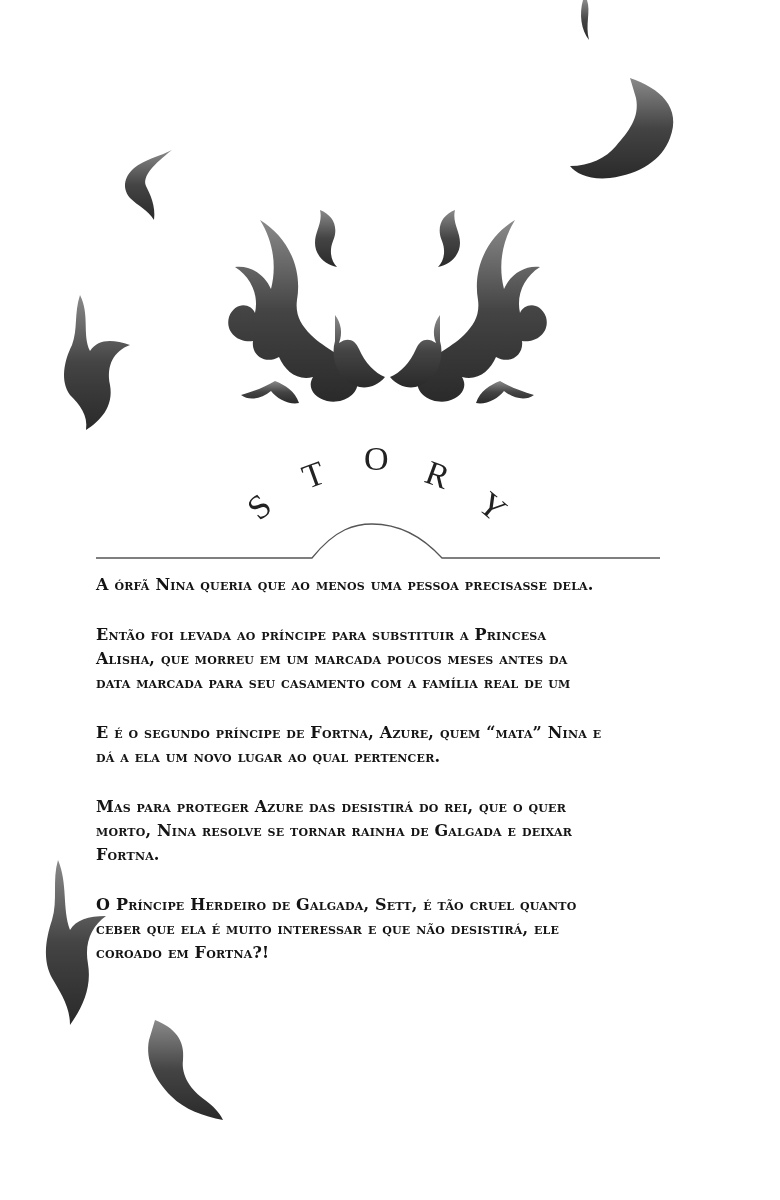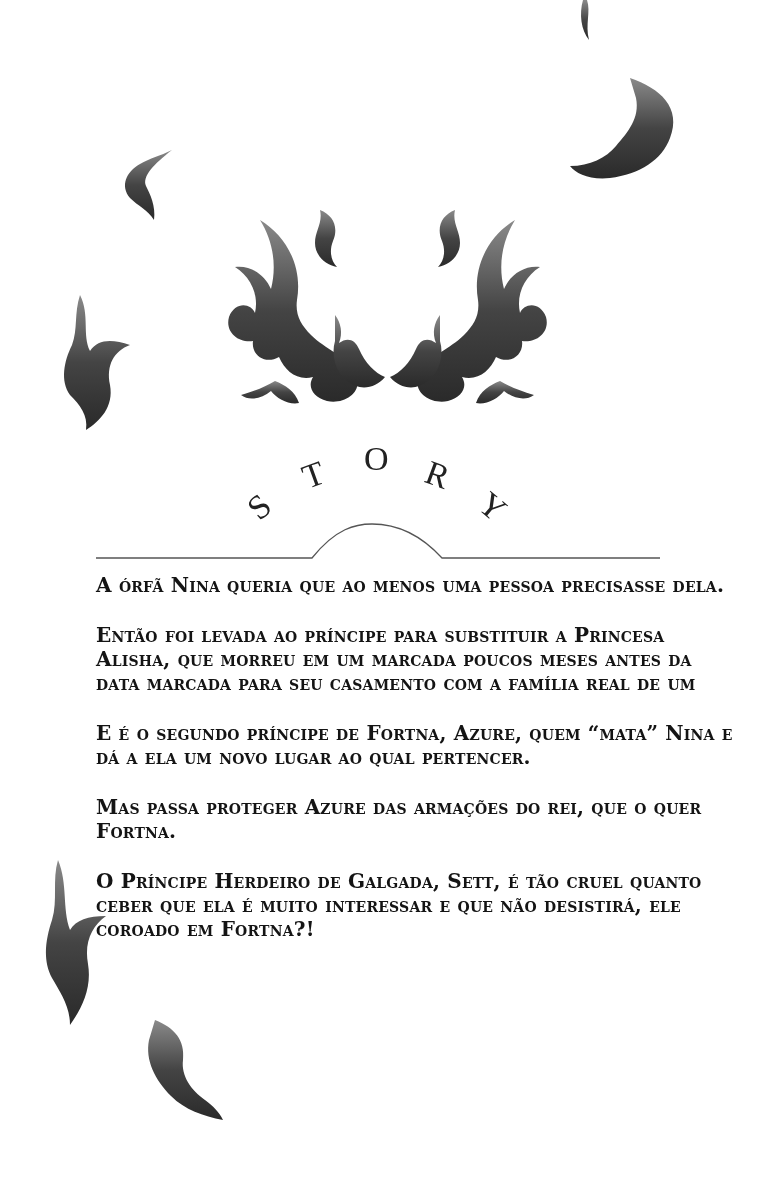--- a/index.html
+++ b/index.html
@@ -3,21 +3,21 @@
   <meta charset="utf-8">
   <style>
     html, body { margin: 0; padding: 0; background: #ffffff; }
     body { width: 780px; height: 1200px; position: relative; overflow: hidden; font-family: "DejaVu Serif", serif; color: #111; }
     .ornament { position: absolute; }
     .ornament svg { display: block; width: 100%; height: 100%; }
     .story-letter { position: absolute; font-family: "Liberation Serif", serif; font-size: 34px; color: #222; transform-origin: center; }
     .divider { position: absolute; left: 96px; top: 520px; width: 564px; height: 42px; }
     .divider svg { width: 100%; height: 100%; display: block; }
     .text-block { position: absolute; left: 96px; top: 573px; width: 580px; }
-    .para { margin: 0 0 26px 0; font-variant: small-caps; font-weight: bold; font-size: 20px; line-height: 24px; letter-spacing: 0.2px; color: #141414; font-family: "DejaVu Serif", serif; }
+    .para { margin: 0 0 26px 0; font-variant: small-caps; font-weight: bold; font-size: 16px; line-height: 24px; letter-spacing: 0.2px; color: #141414; font-family: "DejaVu Serif", serif; }
     .line { display: block; white-space: nowrap; }
   </style>
 </head>
 <body>
 
 <svg width="0" height="0" style="position:absolute">
   <defs>
     <linearGradient id="inkgrad" x1="0" y1="0" x2="0" y2="1">
       <stop offset="0" stop-color="#8a8a8a"></stop>
       <stop offset="0.5" stop-color="#444"></stop>
@@ -97,21 +97,22 @@
   <p class="para">
     <span class="line">Então foi levada ao príncipe para substituir a Princesa</span>
     <span class="line">Alisha, que morreu em um marcada poucos meses antes da</span>
     <span class="line">data marcada para seu casamento com a família real de um</span>
   </p>
   <p class="para">
     <span class="line">E é o segundo príncipe de Fortna, Azure, quem “mata” Nina e</span>
     <span class="line">dá a ela um novo lugar ao qual pertencer.</span>
   </p>
   <p class="para">
-    <span class="line">Mas passa proteger Azure das armações do rei, que o quer</span>
+    <span class="line">Mas para proteger Azure das desistirá do rei, que o quer</span>
+    <span class="line">morto, Nina resolve se tornar rainha de Galgada e deixar</span>
     <span class="line">Fortna.</span>
   </p>
   <p class="para">
     <span class="line">O Príncipe Herdeiro de Galgada, Sett, é tão cruel quanto</span>
     <span class="line">ceber que ela é muito interessar e que não desistirá, ele</span>
     <span class="line">coroado em Fortna?!</span>
   </p>
 </div>
 
 </body></html>

